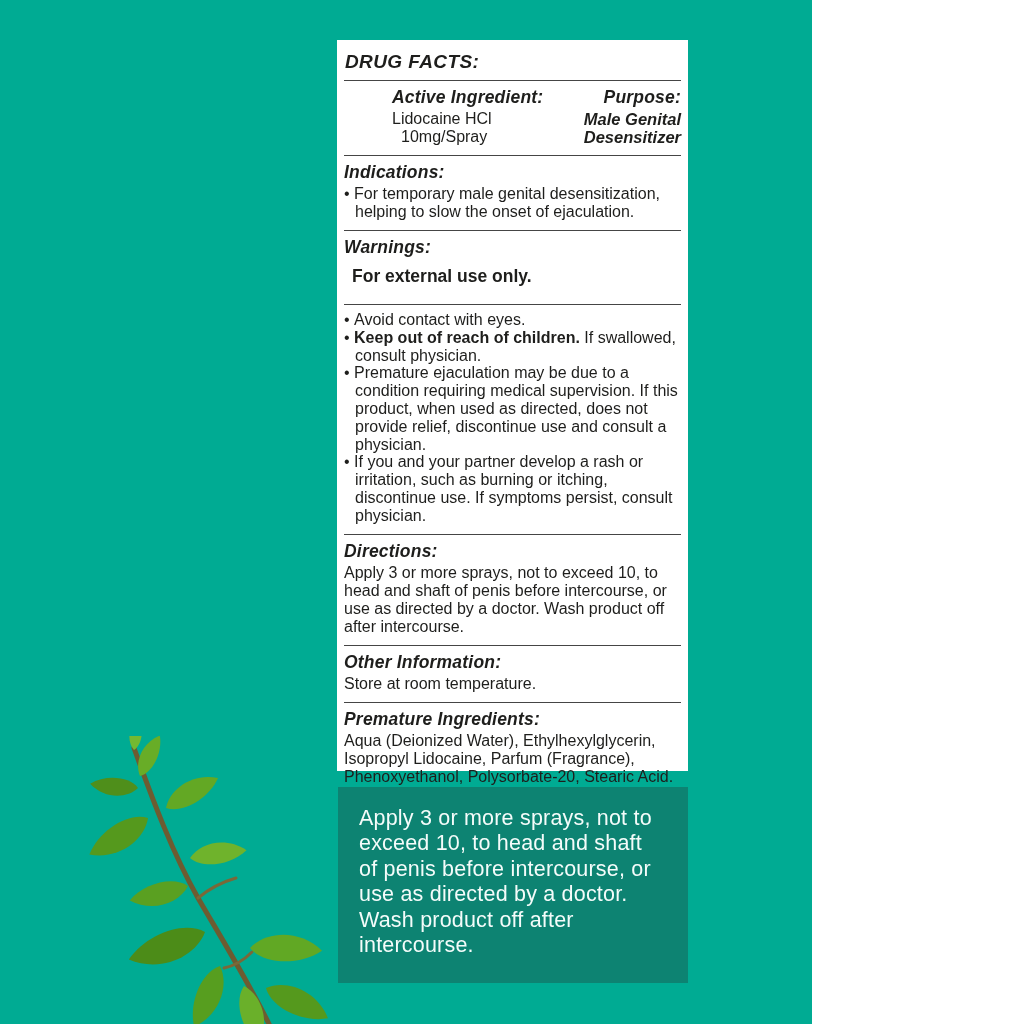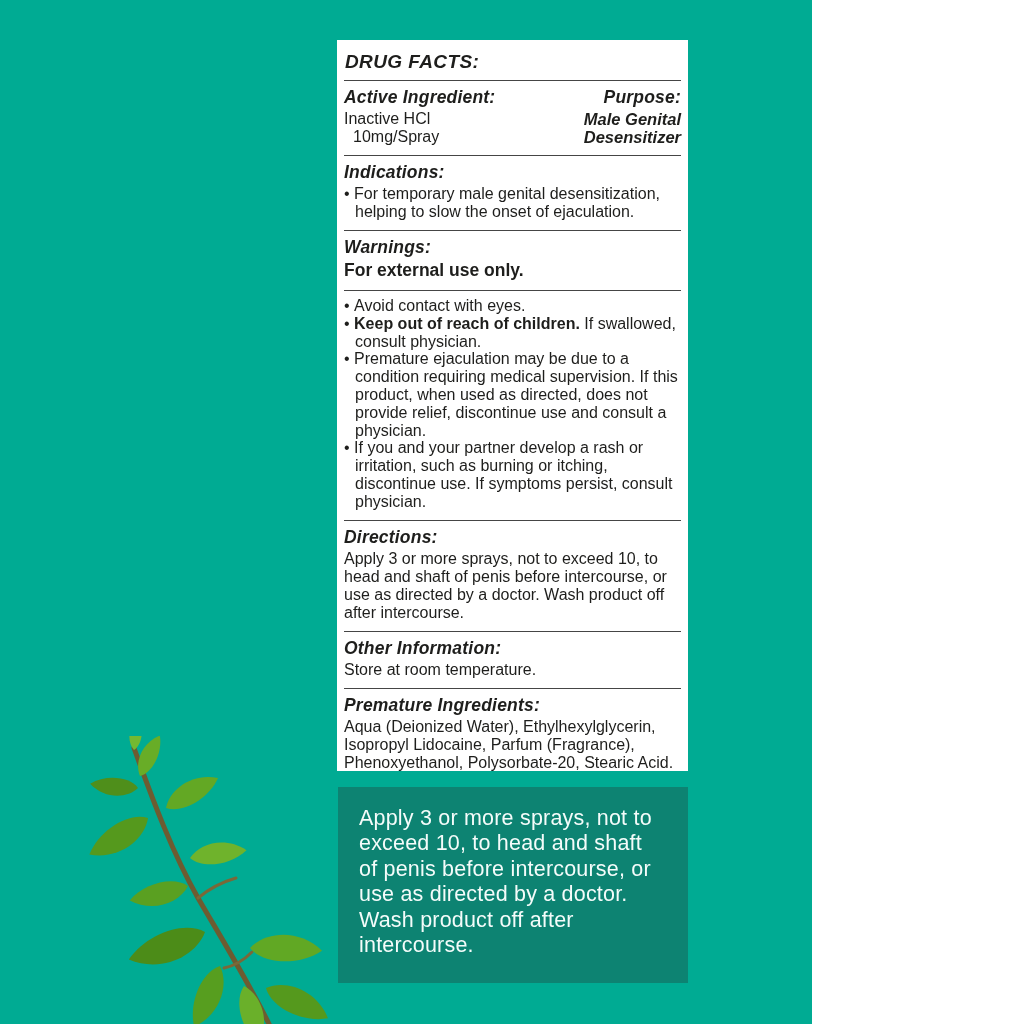--- a/index.html
+++ b/index.html
@@ -27,25 +27,25 @@
     padding:3px 0 7px 1px;border-bottom:1.5px solid var(--rule);
   }
   .sec{border-bottom:1.5px solid var(--rule);padding:6px 0 9px 0;}
   .sec.last{border-bottom:none;}
   .head{
     font-size:17.5px;font-weight:bold;font-style:italic;
     margin:0 0 2px 0;letter-spacing:.2px;
   }
   .body{font-size:16px;line-height:18px;}
   .ing-row{display:flex;justify-content:space-between;align-items:flex-start;}
-  .ing-col{text-align:left;}
+  .ing-col{text-align:left;margin-left:48px;}
   .purp-col{text-align:right;}
   .ing-line2{padding-left:9px;}
   .purp-line{font-size:16.5px;line-height:18px;font-weight:bold;font-style:italic;margin-left:25px;}
-  .subhead{font-size:17.5px;font-weight:bold;margin:0;}
+  .subhead{font-size:17.5px;font-weight:bold;margin:8px;}
   .bullets{font-size:16px;line-height:17.8px;}
   .bullet{padding-left:11px;text-indent:-11px;}
   .bullet::before{content:"\2022\00a0";}
   b.inline{font-weight:bold;}
   
   .usage-box{
     position:absolute;left:338px;top:787px;width:350px;height:196px;
     background:var(--box-bg);color:var(--box-text);
     font-size:21.5px;line-height:25.4px;letter-spacing:.2px;
     padding:19px 26px 0 21px;box-sizing:border-box;
@@ -80,21 +80,21 @@
     </g>
   </svg>
 
   <div class="panel">
     <div class="panel-title">DRUG FACTS:</div>
 
     <div class="sec">
       <div class="ing-row">
         <div class="ing-col">
           <div class="head">Active Ingredient:</div>
-          <div class="body">Inactive HCl</div>
+          <div class="body">Lidocaine HCl</div>
           <div class="body ing-line2">10mg/Spray</div>
         </div>
         <div class="purp-col">
           <div class="head">Purpose:</div>
           <div class="purp-line">Male Genital</div>
           <div class="purp-line">Desensitizer</div>
         </div>
       </div>
     </div>
 

